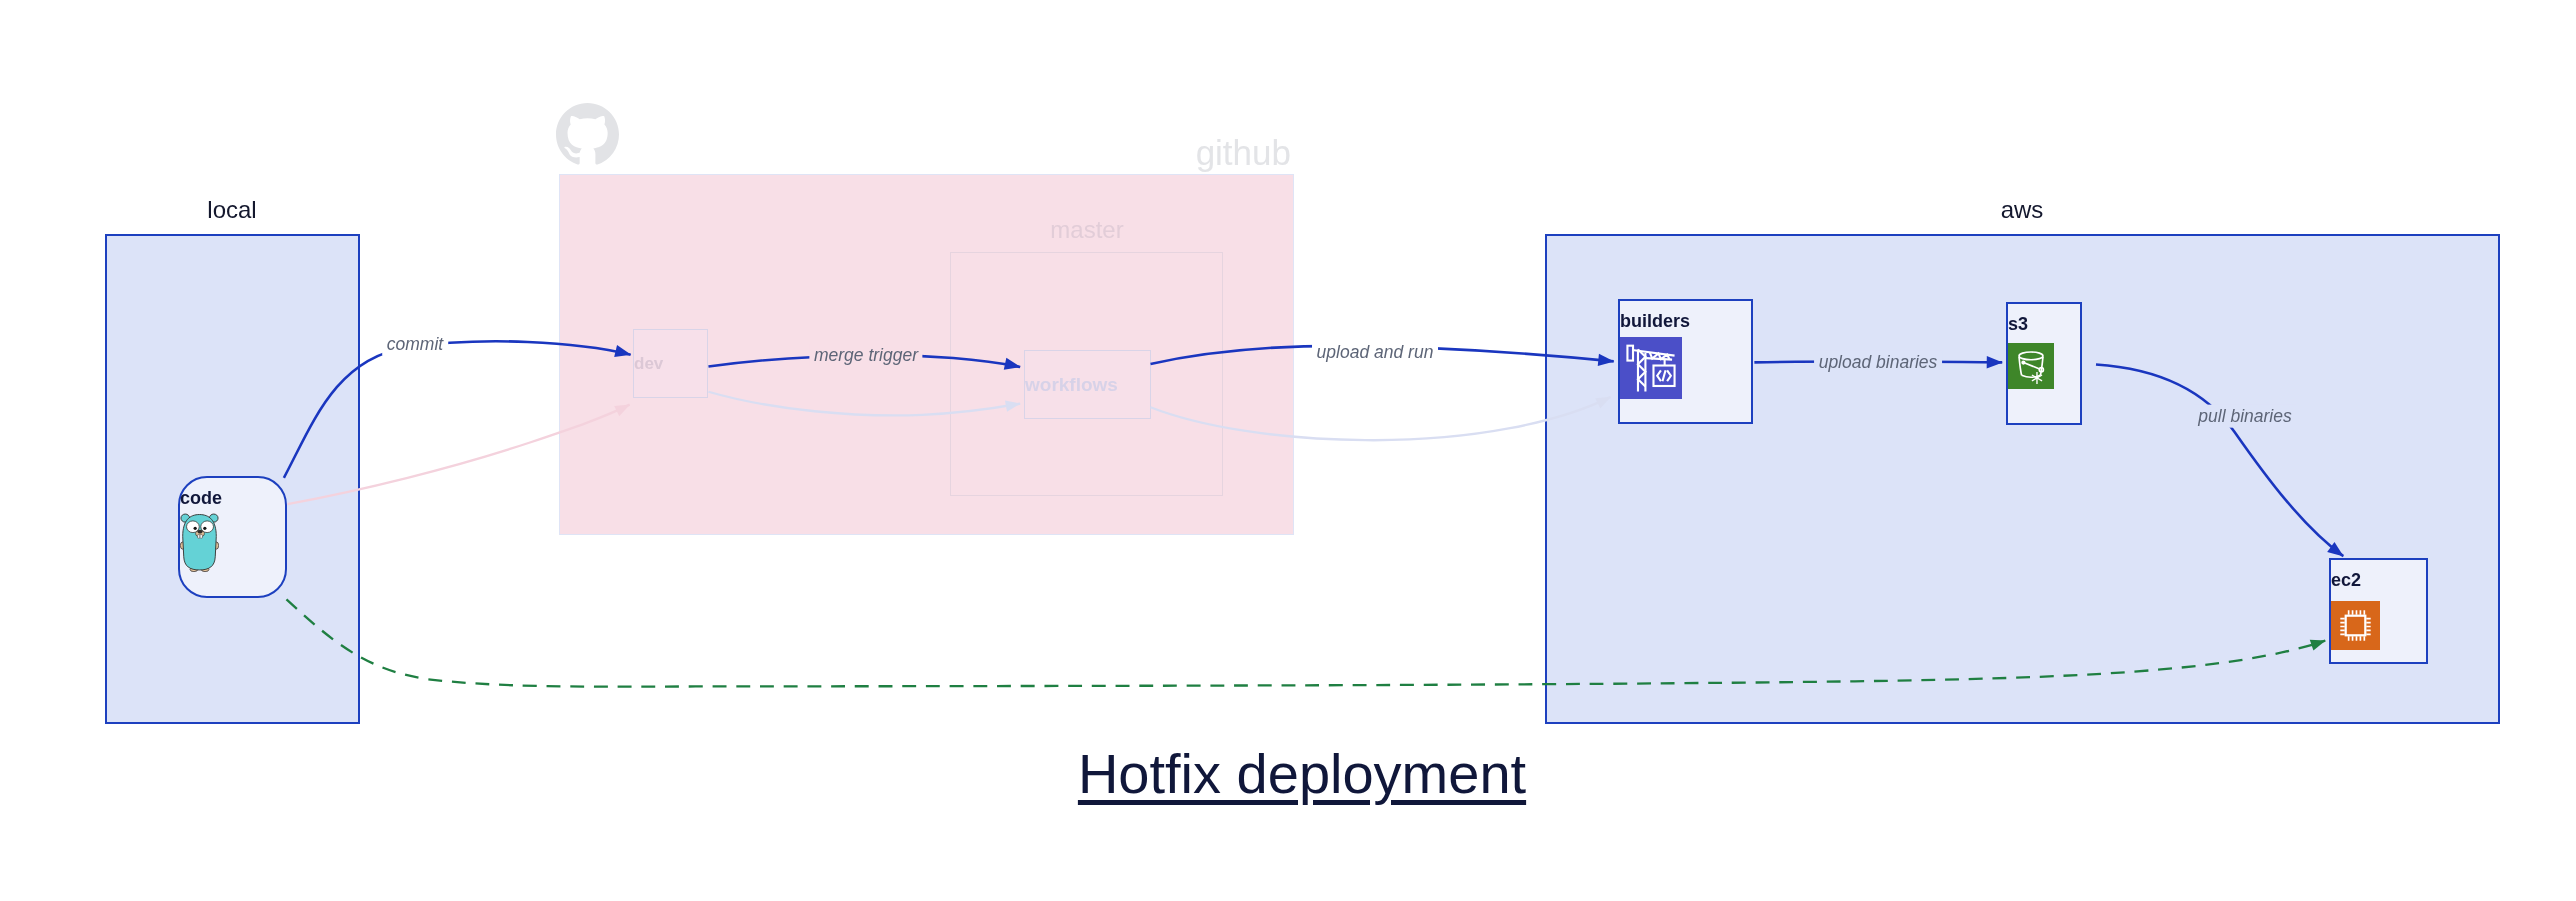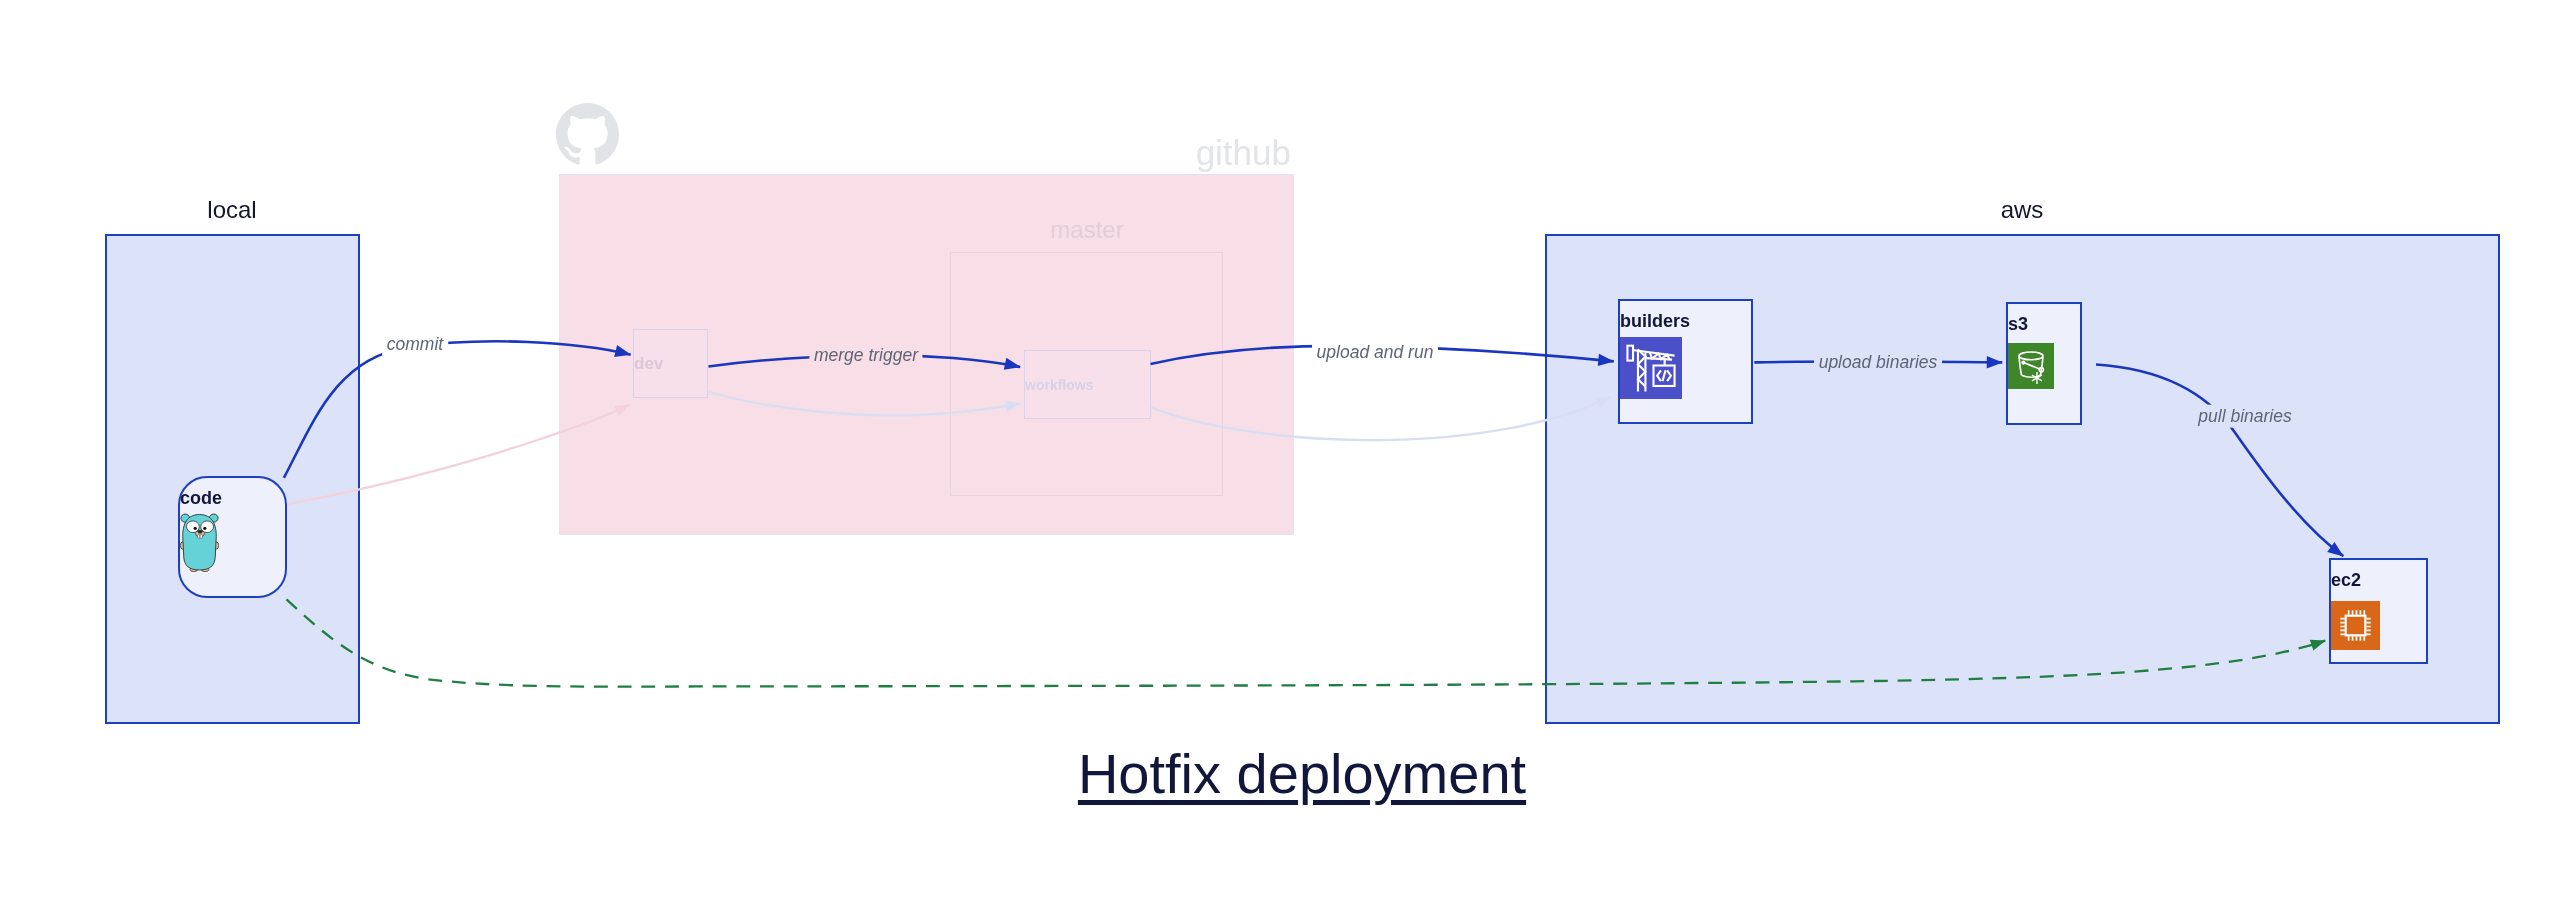--- a/index.html
+++ b/index.html
@@ -26,21 +26,21 @@
   .n-code .node-label{margin-top:11.3px;}
   .n-builders{left:1618px;top:299px;width:135px;height:125px;}
   .n-builders .node-label{margin-top:10.8px;}
   .n-s3{left:2006px;top:302px;width:76px;height:123px;}
   .n-s3 .node-label{margin-top:10.8px;}
   .n-ec2{left:2329px;top:558px;width:99px;height:106px;}
   .n-ec2 .node-label{margin-top:11.3px;}
   .n-dev{left:633px;top:329px;width:75px;height:69px;background:#f7e0ea;border:1.5px solid #d9d4e8;justify-content:center;}
   .n-dev .node-label{font-size:17px;color:#dcc8d6;}
   .n-workflows{left:1024px;top:350px;width:127px;height:69px;background:#f7e0e9;border:1.5px solid #d9d4e8;justify-content:center;}
-  .n-workflows .node-label{font-size:14px;color:#d7d2e8;}
+  .n-workflows .node-label{font-size:19px;color:#d7d2e8;}
   .node-icon{display:block;}
   .icon-gopher{margin-top:5.2px;}
   .icon-codebuild{margin-top:7.2px;}
   .icon-s3{margin-top:10.3px;}
   .icon-ec2{margin-top:11.3px;}
   
   .edges{position:absolute;left:0;top:0;width:2604px;height:902px;pointer-events:none;}
   
   .edge-label{
     position:absolute;transform:translate(-50%,-50%);

